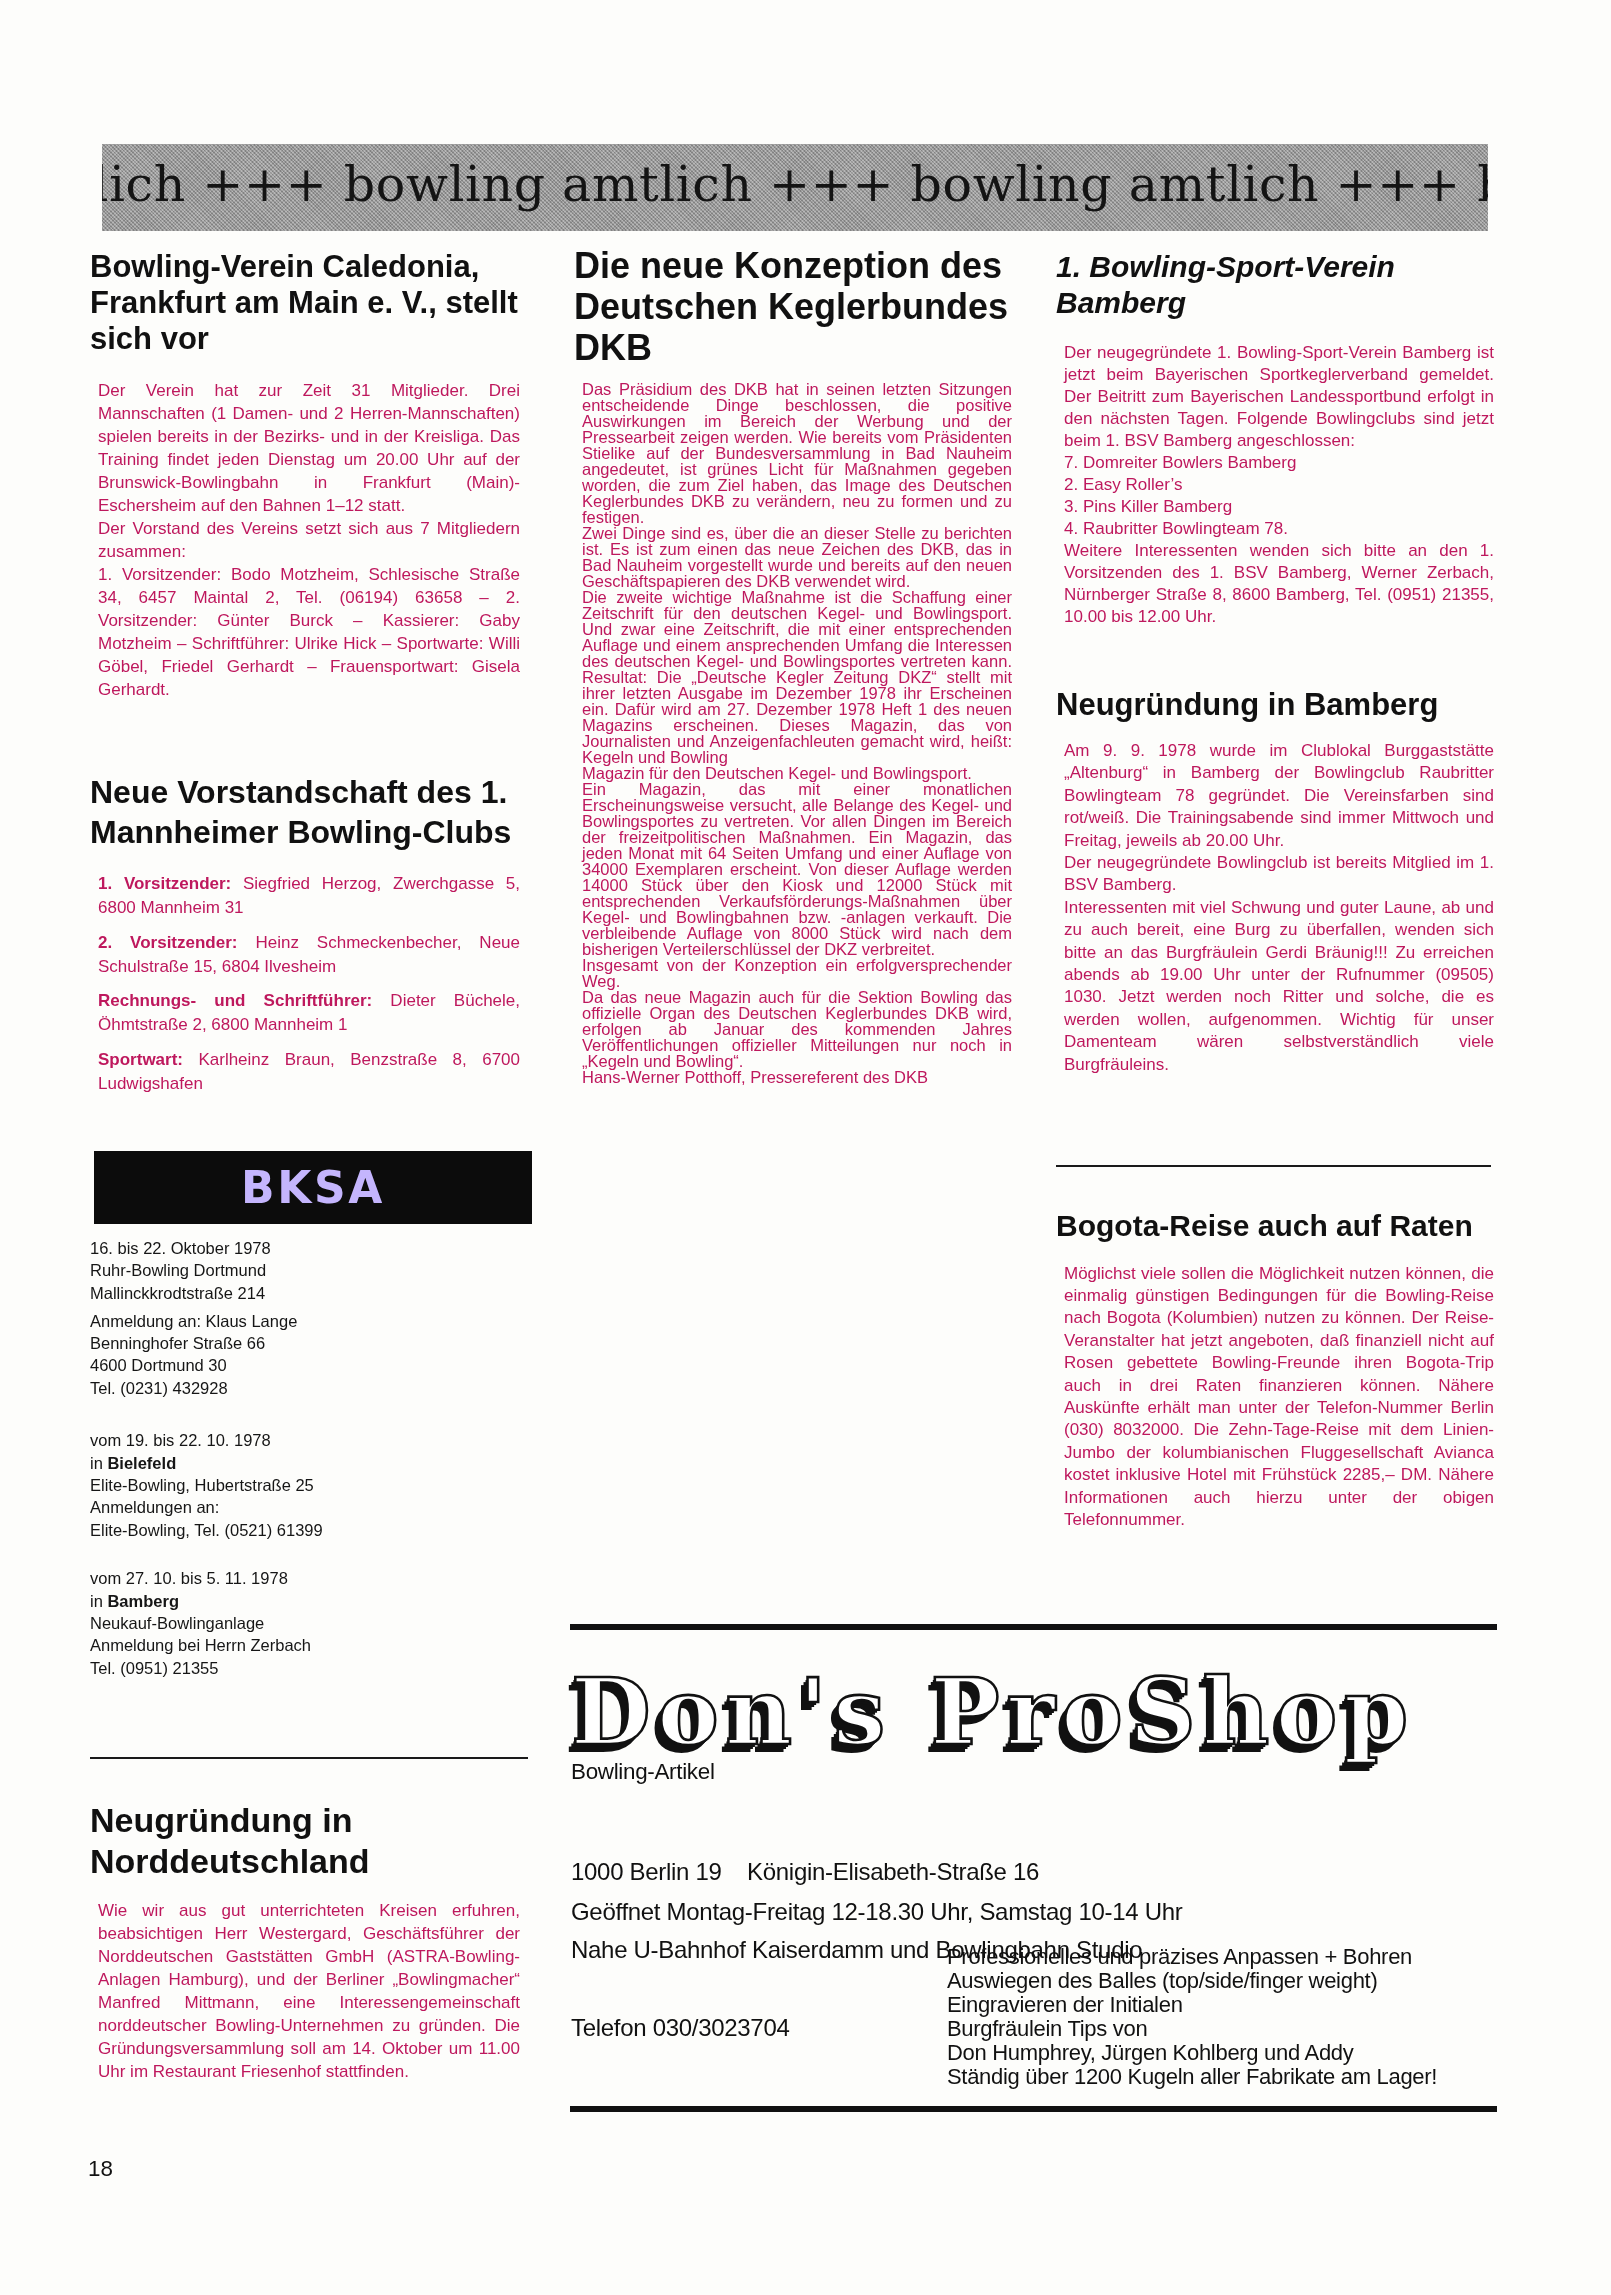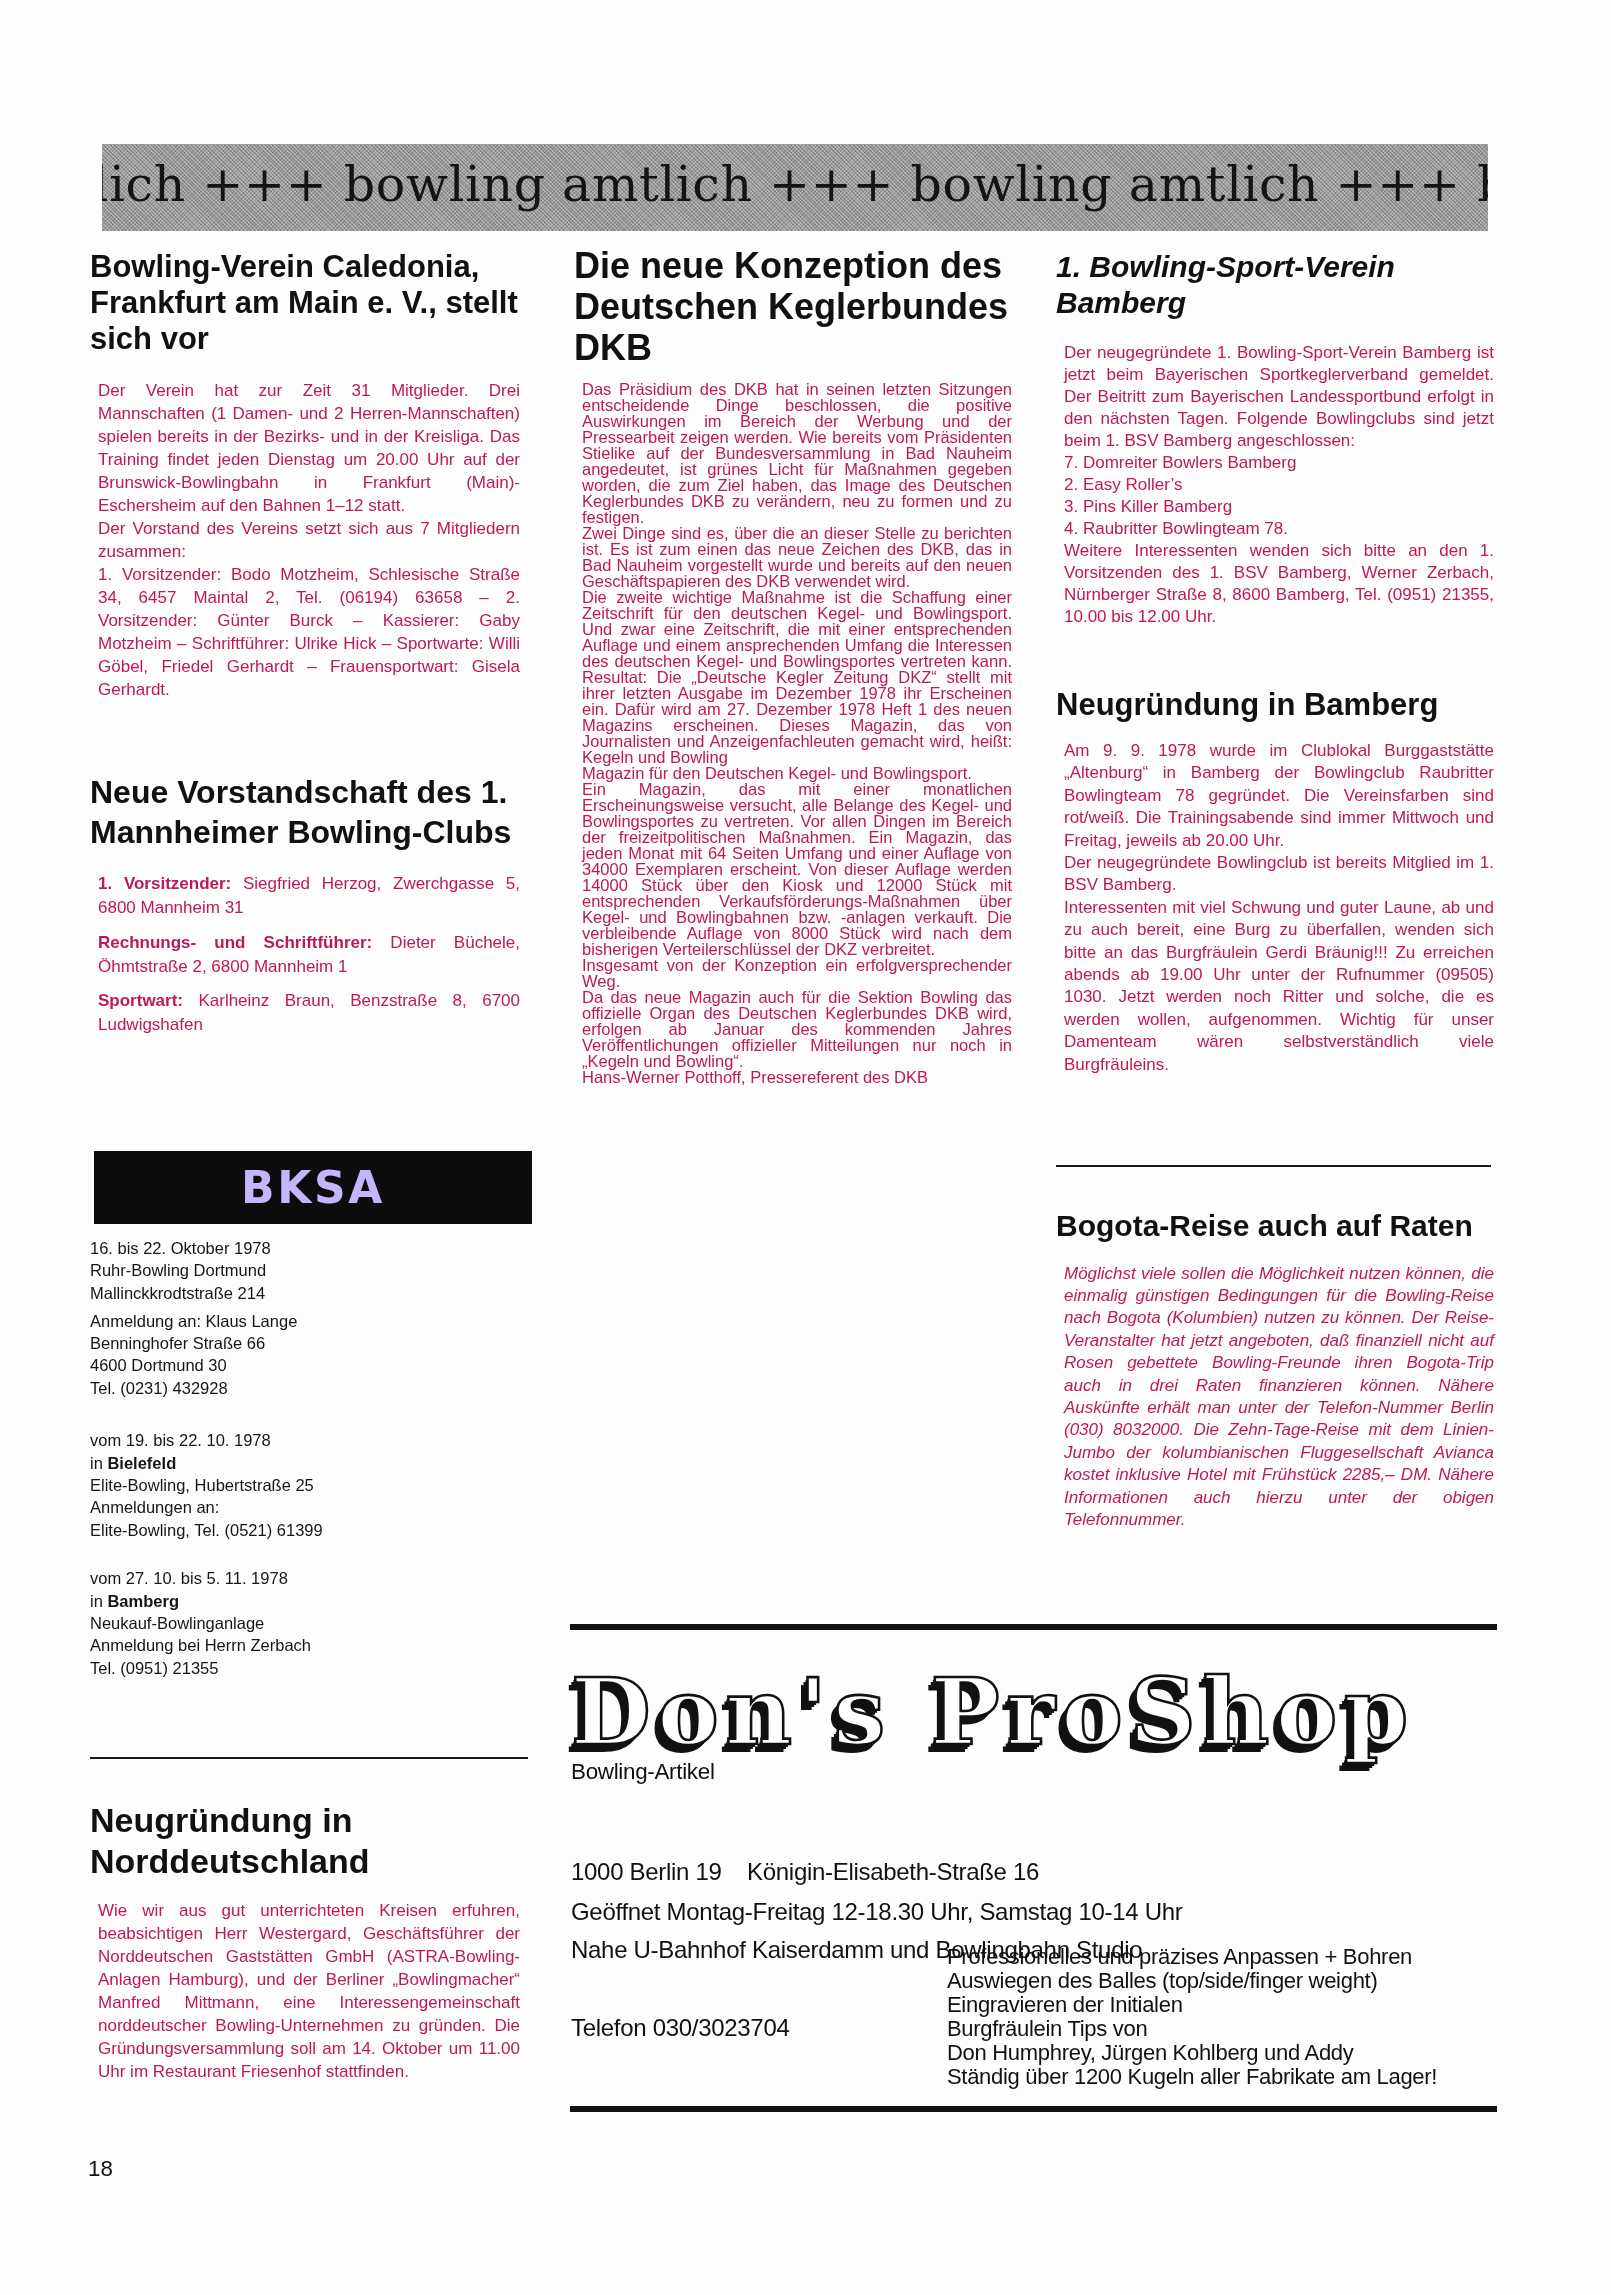--- a/index.html
+++ b/index.html
@@ -80,20 +80,21 @@
     <p>Der Verein hat zur Zeit 31 Mitglieder. Drei Mannschaften (1 Damen- und 2 Herren-Mannschaften) spielen bereits in der Bezirks- und in der Kreisliga. Das Training findet jeden Dienstag um 20.00 Uhr auf der Brunswick-Bowlingbahn in Frankfurt (Main)-Eschersheim auf den Bahnen 1–12 statt.</p>
     <p>Der Vorstand des Vereins setzt sich aus 7 Mitgliedern zusammen:</p>
     <p>1. Vorsitzender: Bodo Motzheim, Schlesische Straße 34, 6457 Maintal 2, Tel. (06194) 63658 – 2. Vorsitzender: Günter Burck – Kassierer: Gaby Motzheim – Schriftführer: Ulrike Hick – Sportwarte: Willi Göbel, Friedel Gerhardt – Frauensportwart: Gisela Gerhardt.</p>
   </div>
 </div>
 
 <div class="col col1" style="top:772px;">
   <h2 class="h-lg narrow" style="font-size:32px;line-height:40px;">Neue Vorstandschaft des 1. Mannheimer Bowling-Clubs</h2>
   <div class="body narrow vorstand" style="margin-top:20px;line-height:24px;">
     <p><span class="label">1. Vorsitzender:</span><span> Siegfried Herzog, Zwerchgasse 5, 6800 Mannheim 31</span></p>
+    <p><span class="label">2. Vorsitzender:</span><span> Heinz Schmeckenbecher, Neue Schulstraße 15, 6804 Ilvesheim</span></p>
     <p><span class="label">Rechnungs- und Schriftführer:</span><span> Dieter Büchele, Öhmtstraße 2, 6800 Mannheim 1</span></p>
     <p><span class="label">Sportwart:</span><span> Karlheinz Braun, Benzstraße 8, 6700 Ludwigshafen</span></p>
   </div>
 </div>
 
 <div class="bksa">BKSA</div>
 
 <div class="col col1" style="top:1237px;">
   <div class="bksa-block">
     <p>16. bis 22. Oktober 1978</p>
@@ -162,21 +163,21 @@
     <p>Am 9. 9. 1978 wurde im Clublokal Burggaststätte „Altenburg“ in Bamberg der Bowlingclub Raubritter Bowlingteam 78 gegründet. Die Vereinsfarben sind rot/weiß. Die Trainingsabende sind immer Mittwoch und Freitag, jeweils ab 20.00 Uhr.</p>
     <p>Der neugegründete Bowlingclub ist bereits Mitglied im 1. BSV Bamberg.</p>
     <p>Interessenten mit viel Schwung und guter Laune, ab und zu auch bereit, eine Burg zu überfallen, wenden sich bitte an das Burgfräulein Gerdi Bräunig!!! Zu erreichen abends ab 19.00 Uhr unter der Rufnummer (09505) 1030. Jetzt werden noch Ritter und solche, die es werden wollen, aufgenommen. Wichtig für unser Damenteam wären selbstverständlich viele Burgfräuleins.</p>
   </div>
 </div>
 
 <div class="rule" style="left:1056px; top:1165px; width:435px; height:2px;"></div>
 
 <div class="col col3" style="top:1207px;">
   <h2 class="h-md" style="font-size:30px;line-height:37px;">Bogota-Reise auch auf Raten</h2>
-  <div class="body" style="margin-top:18.5px;line-height:22.4px;font-style:italic;">
+  <div class="body" style="margin-top:18.5px;line-height:22.4px;">
     <p>Möglichst viele sollen die Möglichkeit nutzen können, die einmalig günstigen Bedingungen für die Bowling-Reise nach Bogota (Kolumbien) nutzen zu können. Der Reise-Veranstalter hat jetzt angeboten, daß finanziell nicht auf Rosen gebettete Bowling-Freunde ihren Bogota-Trip auch in drei Raten finanzieren können. Nähere Auskünfte erhält man unter der Telefon-Nummer Berlin (030) 8032000. Die Zehn-Tage-Reise mit dem Linien-Jumbo der kolumbianischen Fluggesellschaft Avianca kostet inklusive Hotel mit Frühstück 2285,– DM. Nähere Informationen auch hierzu unter der obigen Telefonnummer.</p>
   </div>
 </div>
 
 <div class="ad-rule" style="top:1624px;"></div>
 <div class="logo">Don's ProShop</div>
 <div class="abs ad-text narrow" style="left:571px; top:1759px; font-size:22.4px;">Bowling-Artikel</div>
 <div class="abs ad-text narrow" style="left:571px; top:1807px; white-space:pre;">
   <p>1000 Berlin 19    Königin-Elisabeth-Straße 16</p>
   <p>Nahe U-Bahnhof Kaiserdamm und Bowlingbahn Studio</p>

